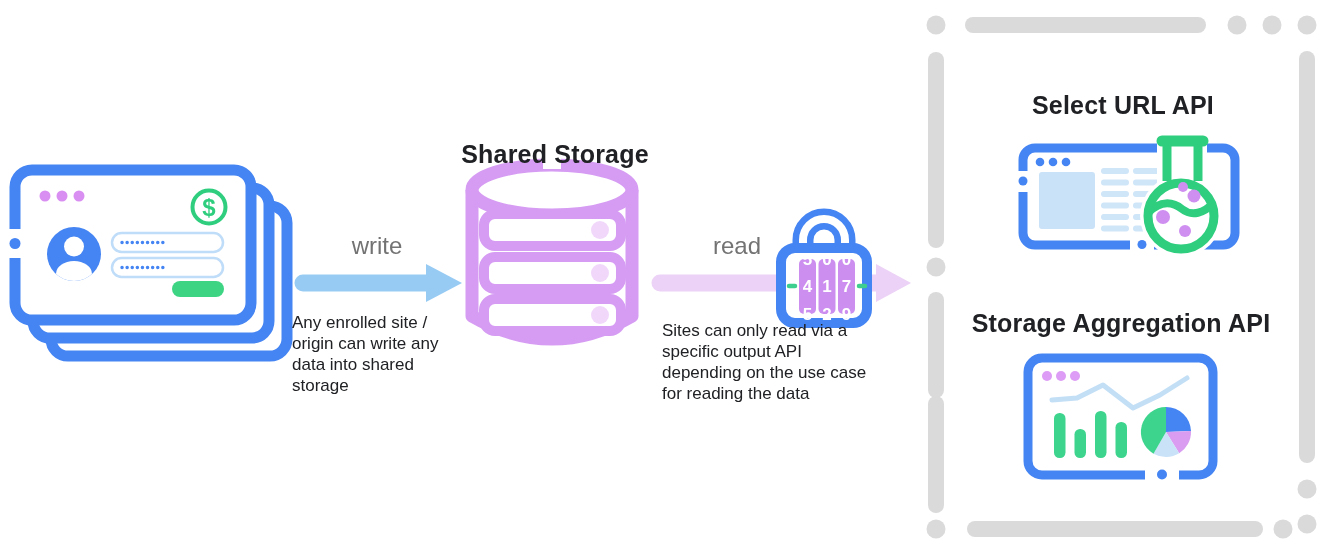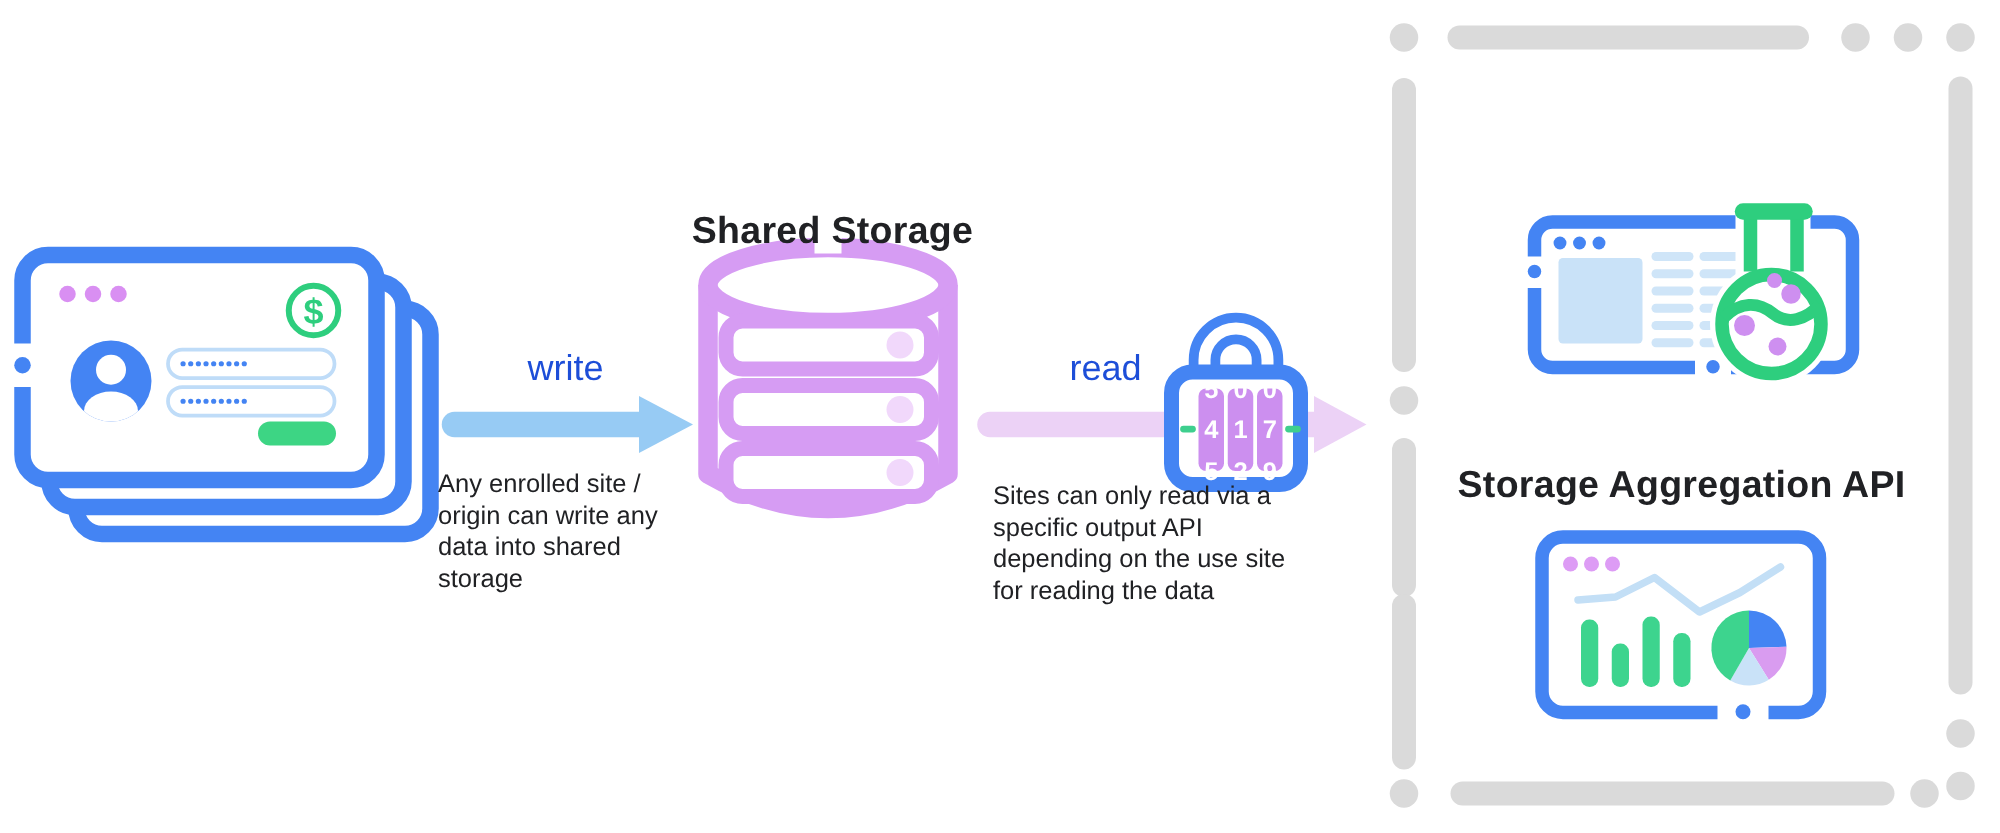--- a/index.html
+++ b/index.html
@@ -1,21 +1,21 @@
 <!DOCTYPE html>
 <html><head>
 <meta charset="utf-8">
 <style>
   html,body{margin:0;padding:0;background:#ffffff;}
   body{font-family:"Liberation Sans", sans-serif;color:#202124;}
   .canvas{position:relative;width:1333px;height:555px;background:#fff;overflow:hidden;}
   .canvas svg{position:absolute;left:0;top:0;}
   .txt{position:absolute;}
   .title{font-size:25px;font-weight:bold;text-align:center;color:#202124;letter-spacing:.2px;}
-  .arrow-label{font-size:24px;font-weight:400;text-align:center;color:#1d4ed8;}
+  .arrow-label{font-size:24px;font-weight:400;text-align:center;color:#737373;}
   .desc{font-size:17px;line-height:21px;color:#202124;white-space:pre-line;}
   svg text{font-family:"Liberation Sans", sans-serif;}
   .dial-digit{font-size:17px;font-weight:bold;fill:#ffffff;}
 </style>
 </head>
 <body>
 
 <div class="canvas">
 
   <svg width="1333" height="555" viewBox="0 0 1333 555">
@@ -198,18 +198,19 @@
 
   <div class="txt arrow-label" style="left:317px;top:232px;width:120px;">write</div>
   <div class="txt arrow-label" style="left:677px;top:232px;width:120px;">read</div>
 
   <div class="txt desc" style="left:292px;top:312px;width:195px;">Any enrolled site /
 origin can write any
 data into shared
 storage</div>
   <div class="txt desc" style="left:662px;top:320px;width:250px;">Sites can only read via a
 specific output API
-depending on the use site
+depending on the use case
 for reading the data</div>
 
+  <div class="txt title" style="left:973px;top:91px;width:300px;">Select URL API</div>
   <div class="txt title" style="left:946px;top:309px;width:350px;">Storage Aggregation API</div>
 
 </div>
 
 </body></html>

